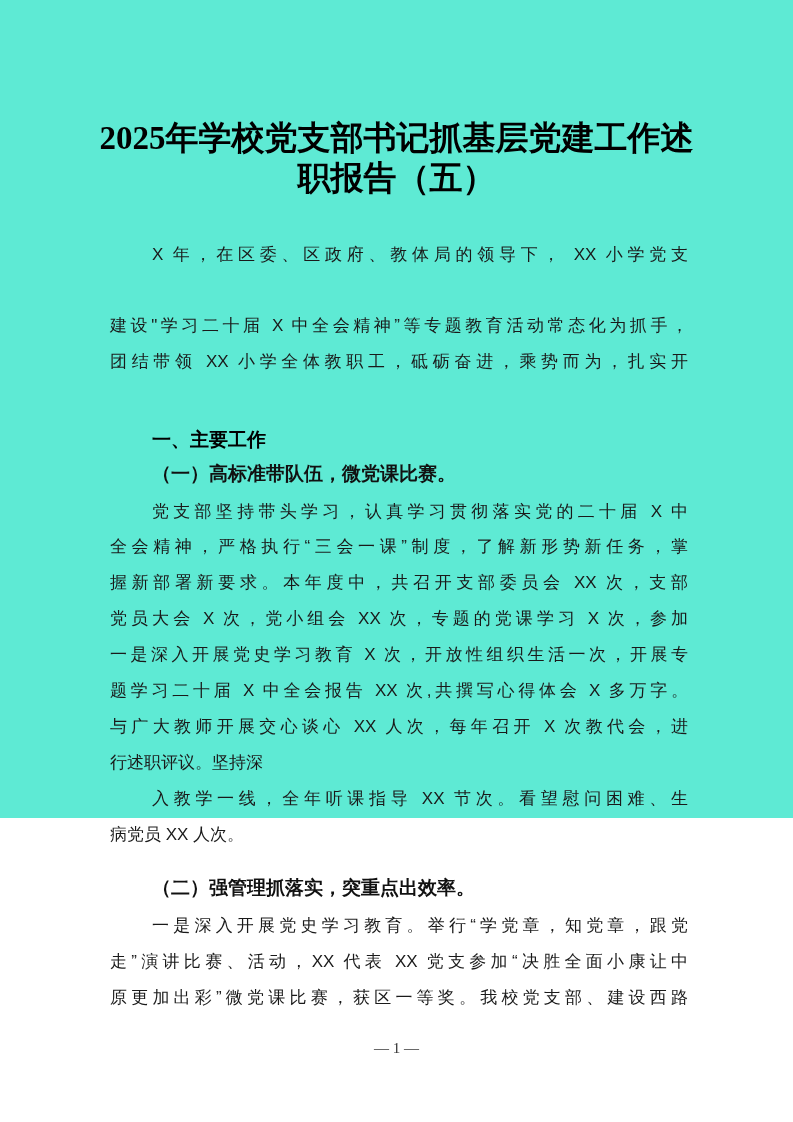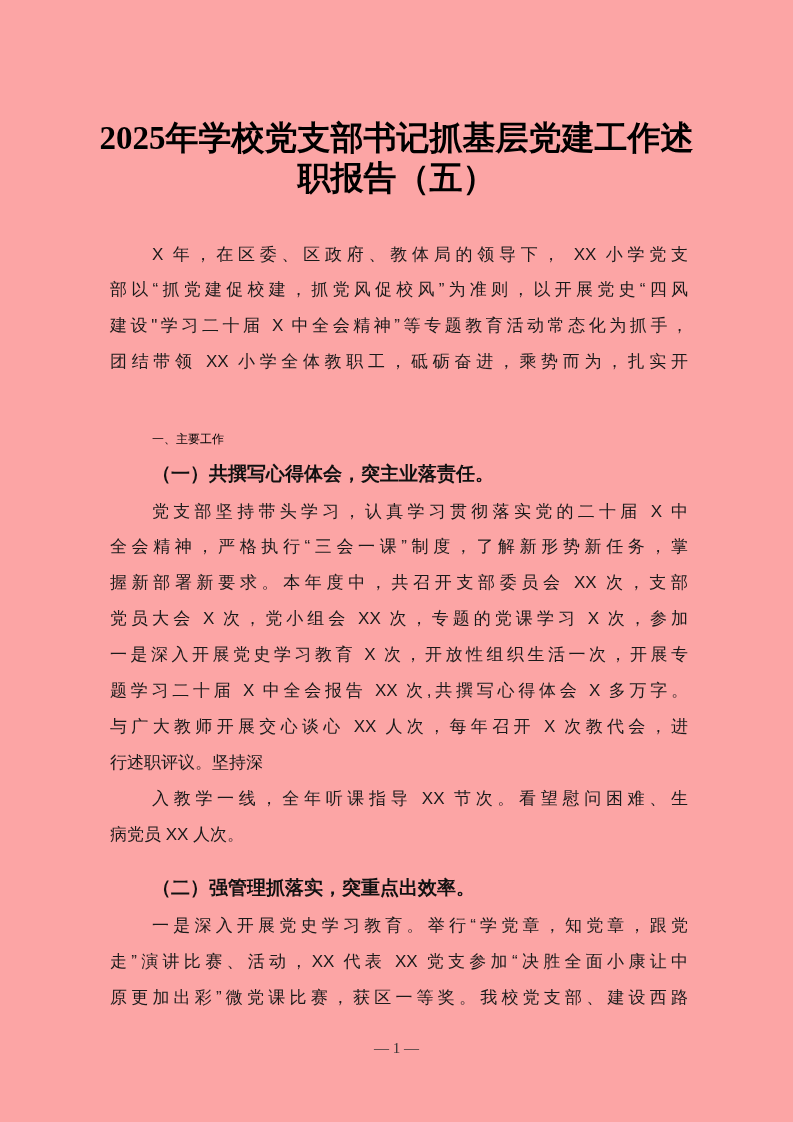--- a/index.html
+++ b/index.html
@@ -1,54 +1,53 @@
 <!DOCTYPE html>
 <html><head>
   <meta charset="utf-8">
   <style>
     html, body { margin: 0; padding: 0; background: #ffffff; }
     body { width: 793px; height: 1122px; position: relative; overflow: hidden; color: #111; }
-    .page { position: absolute; left: 0; top: 0; width: 793px; height: 1122px; background: #fca5a5; }
+    .page { position: absolute; left: 0; top: 0; width: 793px; height: 818px; background: #5eead4; }
     .title {
       position: absolute; left: 90px; width: 613px; text-align: center;
       font-family: "Liberation Serif", "DejaVu Serif", serif;
       font-weight: bold; font-size: 33px; line-height: 44px; color: #000;
       letter-spacing: 0px;
     }
     .line {
       position: absolute; left: 110px; width: 578px; height: 35px;
       font-family: Liberation Sans, sans-serif;
       font-size: 17px; line-height: 35px; color: #1a1a1a;
       white-space: nowrap; text-align: justify; text-align-last: justify;
     }
     .line.last { text-align-last: left; }
     .line.indent { left: 152px; width: 536px; }
-    .heading1 { font-family: "DejaVu Sans", "Liberation Sans", sans-serif; font-weight: normal; font-size: 12px; color: #000; }
+    .heading1 { font-family: "DejaVu Sans", "Liberation Sans", sans-serif; font-weight: bold; font-size: 19px; color: #000; }
     .heading2 { font-family: "DejaVu Sans", "Liberation Sans", sans-serif; font-weight: bold; font-size: 19px; color: #111; }
     .footer {
       position: absolute; left: 0; width: 793px; top: 1040px; text-align: center;
       font-family: "Liberation Serif", serif; font-size: 15px; color: #333;
     }
   </style>
 </head>
 <body>
 
 <div class="page">
 
   <div class="title" style="top:116px;">2025年学校党支部书记抓基层党建工作述</div>
   <div class="title" style="top:156px;">职报告（五）</div>
 
   <div class="line indent" style="top:237px;">X 年，在区委、区政府、教体局的领导下， XX 小学党支</div>
-  <div class="line" style="top:272px;">部以“抓党建促校建，抓党风促校风”为准则，以开展党史“四风</div>
   <div class="line" style="top:308px;">建设"学习二十届 X 中全会精神”等专题教育活动常态化为抓手，</div>
   <div class="line" style="top:344px;">团结带领 XX 小学全体教职工，砥砺奋进，乘势而为，扎实开</div>
 
   <div class="line indent last heading1" style="top:422px;">一、主要工作</div>
 
-  <div class="line indent last heading2" style="top:456px;">（一）共撰写心得体会，突主业落责任。</div>
+  <div class="line indent last heading2" style="top:456px;">（一）高标准带队伍，微党课比赛。</div>
 
   <div class="line indent" style="top:494px;">党支部坚持带头学习，认真学习贯彻落实党的二十届 X 中</div>
   <div class="line" style="top:529px;">全会精神，严格执行“三会一课”制度，了解新形势新任务，掌</div>
   <div class="line" style="top:565px;">握新部署新要求。本年度中，共召开支部委员会 XX 次，支部</div>
   <div class="line" style="top:601px;">党员大会 X 次，党小组会 XX 次，专题的党课学习 X 次，参加</div>
   <div class="line" style="top:637px;">一是深入开展党史学习教育 X 次，开放性组织生活一次，开展专</div>
   <div class="line" style="top:673px;">题学习二十届 X 中全会报告 XX 次,共撰写心得体会 X 多万字。</div>
   <div class="line" style="top:709px;">与广大教师开展交心谈心 XX 人次，每年召开 X 次教代会，进</div>
   <div class="line last" style="top:745px;">行述职评议。坚持深</div>
 

